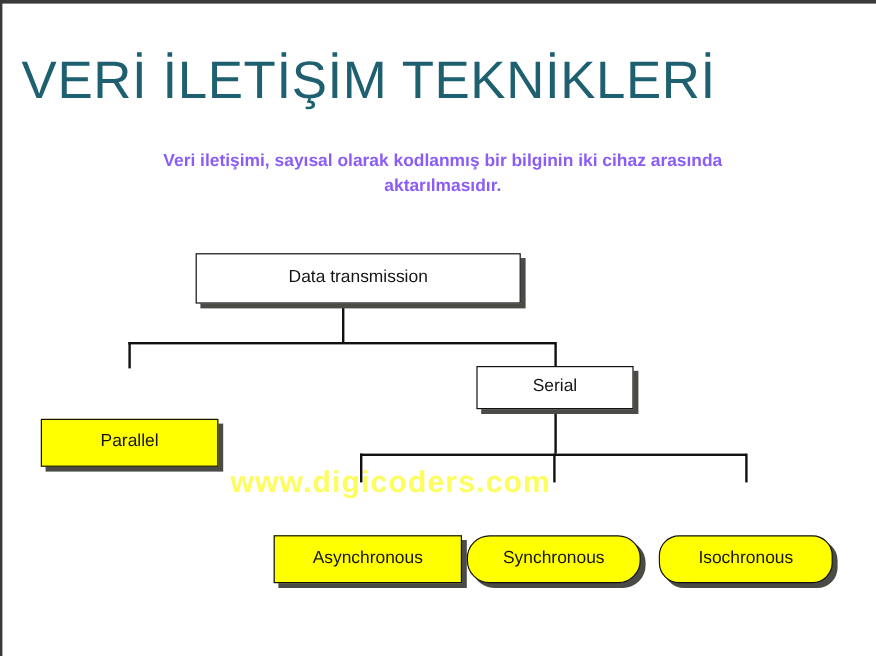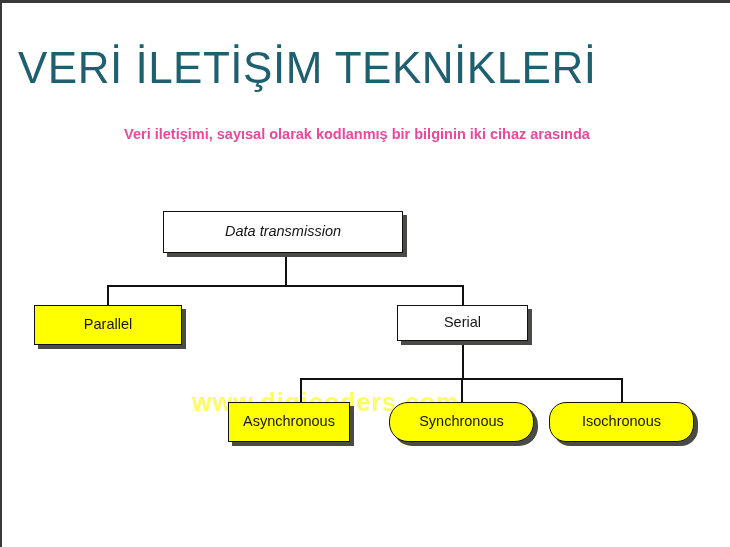--- a/index.html
+++ b/index.html
@@ -39,27 +39,27 @@
     font-weight: 400;
     letter-spacing: 0.5px;
     color: #1f6070;
     white-space: nowrap;
     line-height: 1.05;
   }
 
   
   #subtitle {
     position: absolute;
-    left: 52px;
+    left: 64px;
     top: 124px;
     width: 610px;
     text-align: center;
     font-size: 14.5px;
     font-weight: bold;
-    color: #ec4899;
+    color: #8b5cf6;
     line-height: 1.45;
   }
 
   
   #diagram {
     position: absolute;
     left: 0; top: 0;
     width: 730px; height: 547px;
   }
   .watermark {
@@ -82,70 +82,72 @@
     display: flex;
     align-items: center;
     justify-content: center;
     font-size: 14.5px;
     color: #151515;
     text-align: center;
     line-height: 1.2;
   }
   .node.yellow {
     background: #ffff00;
+    margin-top: 44px;
   }
   .conn {
     position: absolute;
     background: #111111;
   }
   .conn.v { width: 1.5px; }
   .conn.h { height: 1.5px; }
 </style>
 </head>
 <body>
 
 <div id="slide">
 
   <div class="edge-top"></div>
   <div class="edge-left"></div>
 
   <div id="title">VERİ İLETİŞİM TEKNİKLERİ</div>
 
   <div id="subtitle">
     <div>Veri iletişimi, sayısal olarak kodlanmış bir bilginin iki cihaz arasında</div>
+    <div>aktarılmasıdır.</div>
   </div>
 
   <div id="diagram">
 
     <div class="watermark">www.digicoders.com</div>
 
     <div class="conn v" style="left:285px; top:253px; height:32px;"></div>
     <div class="conn h" style="left:107px; top:285px; width:356px;"></div>
     <div class="conn v" style="left:107px; top:285px; height:22px;"></div>
     <div class="conn v" style="left:462px; top:285px; height:22px;"></div>
 
     <div class="conn v" style="left:462px; top:345px; height:33px;"></div>
     <div class="conn h" style="left:300px; top:378px; width:322px;"></div>
     <div class="conn v" style="left:300px; top:378px; height:24px;"></div>
     <div class="conn v" style="left:461px; top:378px; height:24px;"></div>
     <div class="conn v" style="left:621px; top:378px; height:24px;"></div>
 
-    <div class="node" style="left:163px; top:211px; width:240px; height:42px;font-style:italic;">
+    <div class="node" style="left:163px; top:211px; width:271px; height:42px;">
       <span>Data transmission</span>
     </div>
 
     <div class="node yellow" style="left:34px; top:305px; width:148px; height:40px;">
       <span>Parallel</span>
     </div>
 
     <div class="node" style="left:397px; top:305px; width:131px; height:36px;">
       <span>Serial</span>
     </div>
 
-    <div class="node yellow" style="left:228px; top:402px; width:122px; height:40px;">
+    <div class="node yellow" style="left:228px; top:402px; width:157px; height:40px;">
       <span>Asynchronous</span>
     </div>
 
     <div class="node yellow" style="left:389px; top:402px; width:145px; height:40px;border-radius:19px;">
       <span>Synchronous</span>
     </div>
 
     <div class="node yellow" style="left:549px; top:402px; width:145px; height:40px;border-radius:17px;">
       <span>Isochronous</span>
     </div>

